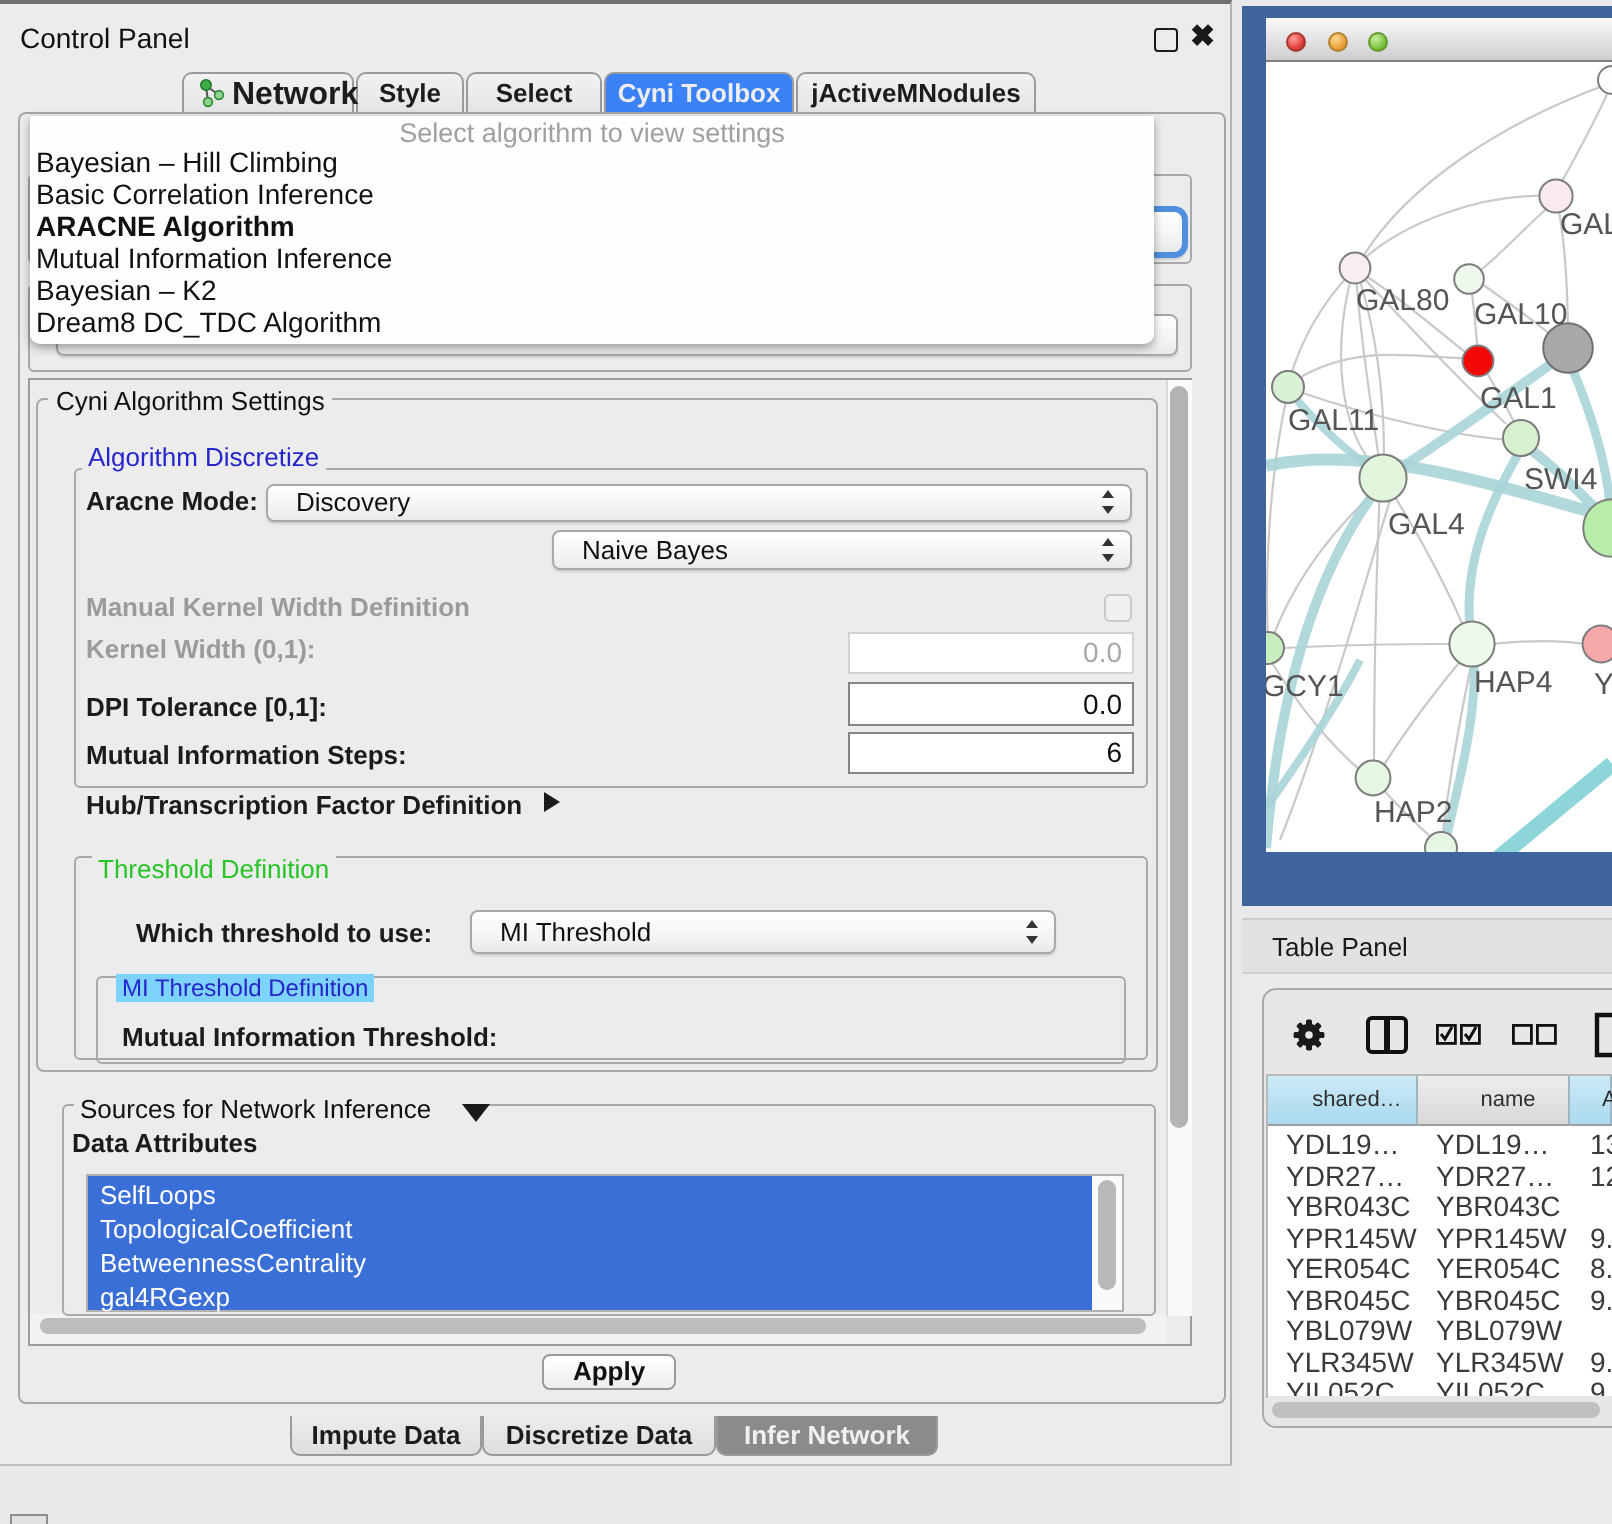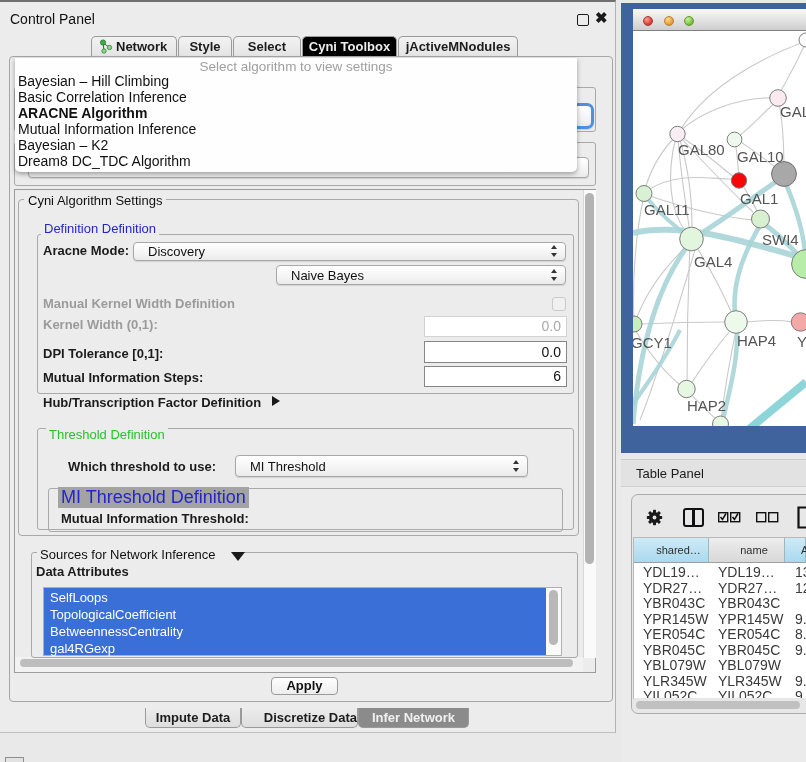--- a/index.html
+++ b/index.html
@@ -9,21 +9,21 @@
 .lbl{position:absolute;font-size:13px;font-weight:bold;color:#1b1b1b;white-space:nowrap;}
 .glbl{position:absolute;font-size:13px;color:#111;white-space:nowrap;background:#ececec;padding:0 4px;text-align:right;}
 .grp{position:absolute;border:1px solid #a9a9a9;border-radius:3px;}
 .combo{position:absolute;background:linear-gradient(#ffffff,#f2f2f2 70%,#e9e9e9);border:1px solid #a8a8a8;border-radius:4px;box-shadow:0 1px 1px rgba(0,0,0,0.12);}
 .combo .ct{position:absolute;left:14px;top:50%;transform:translateY(-50%);font-size:13px;color:#111;white-space:nowrap;}
 .stepper{position:absolute;right:7px;top:50%;transform:translateY(-50%);width:7px;height:12px;}
 .stepper:before{content:"";position:absolute;left:0;top:0;border-left:3.5px solid transparent;border-right:3.5px solid transparent;border-bottom:4.5px solid #333;}
 .stepper:after{content:"";position:absolute;left:0;bottom:0;border-left:3.5px solid transparent;border-right:3.5px solid transparent;border-top:4.5px solid #333;}
 .tfield{position:absolute;background:#fff;font-size:13px;text-align:right;box-sizing:border-box;}
 .tab{height:20.5px;line-height:20px;text-align:center;font-size:13px;font-weight:bold;color:#1c1c1c;background:linear-gradient(#f2f2f2,#e4e4e4);border:1px solid #9a9a9a;border-bottom:none;border-radius:5px 5px 0 0;box-sizing:border-box;}
-.tabsel{background:#000000;color:#ededed;}
+.tabsel{background:#3b82f6;color:#ededed;}
 .btab{height:20px;line-height:19px;text-align:center;font-size:13px;font-weight:bold;color:#1c1c1c;background:linear-gradient(#ececec,#dedede);border:1px solid #9a9a9a;border-top:none;border-radius:0 0 5px 5px;box-sizing:border-box;}
 .btabsel{background:#8b8b8b;color:#f0f0f0;}
 .tlight{width:10px;height:10px;border-radius:50%;box-sizing:border-box;}
 .thead{height:25px;line-height:25px;text-align:center;font-size:11px;color:#2e2e2e;border-right:1px solid #9fb6c0;border-bottom:1px solid #9e9e9e;box-sizing:border-box;}
 .thead span{padding-left:15px;}
 .tcol{font-size:14px;color:#3a3a3a;line-height:15.5px;white-space:nowrap;}
 
 </style>
 </head>
 <body>
@@ -50,21 +50,21 @@
 <div class="abs" style="left:14px;top:189px;width:582px;height:484px;border:1px solid #9c9c9c;background:#ececec;box-sizing:border-box;"></div>
 <div class="abs" style="left:583px;top:190px;width:12px;height:468px;background:#fafafa;border-left:1px solid #d8d8d8;"></div>
 <div class="abs" style="left:584.5px;top:193px;width:9px;height:371px;background:#b3b3b3;border-radius:5px;"></div>
 <div class="abs" style="left:15px;top:657px;width:568px;height:15px;background:#f2f2f2;"></div>
 <div class="abs" style="left:20px;top:659px;width:553px;height:8px;background:#bdbdbd;border-radius:4px;"></div>
 
 <div class="grp" style="left:18px;top:199px;width:559px;height:335px;border-radius:4px;"></div>
 <div class="glbl" style="left:24px;top:193px;">Cyni Algorithm Settings</div>
 
 <div class="grp" style="left:37px;top:234px;width:535px;height:158px;"></div>
-<div class="abs" style="left:41px;top:221px;font-size:13px;color:#2525cc;background:#ececec;padding:0 3px;white-space:nowrap;">Definition Definition</div>
+<div class="abs" style="left:41px;top:221px;font-size:13px;color:#2525cc;background:#ececec;padding:0 3px;white-space:nowrap;">Algorithm Discretize</div>
 
 <div class="lbl" style="left:43px;top:243px;">Aracne Mode:</div>
 <div class="combo" style="left:133px;top:241.5px;width:431px;height:17.5px;">
       <span class="ct">Discovery</span>
       <span class="stepper"></span>
     </div>
 
 <div class="combo" style="left:276px;top:264.5px;width:288px;height:18.5px;">
       <span class="ct">Naive Bayes</span>
       <span class="stepper"></span>
@@ -88,54 +88,54 @@
 <div class="grp" style="left:37px;top:428px;width:535px;height:100px;"></div>
 <div class="abs" style="left:46px;top:427px;font-size:13px;color:#27c427;background:#ececec;padding:0 3px;white-space:nowrap;">Threshold Definition</div>
 
 <div class="lbl" style="left:68px;top:459px;width:160px;text-align:left;">Which threshold to use:</div>
 <div class="combo" style="left:235px;top:455px;width:291px;height:20px;">
       <span class="ct">MI Threshold</span>
       <span class="stepper"></span>
     </div>
 
 <div class="grp" style="left:48px;top:488px;width:513px;height:42px;"></div>
-<div class="abs" style="left:58px;top:487px;font-size:18px;color:#2525cc;background:#a3a3a3;padding:0 3px;white-space:nowrap;">MI Threshold Definition</div>
+<div class="abs" style="left:58px;top:487px;font-size:12px;color:#2525cc;background:#7dd3fc;padding:0 3px;white-space:nowrap;">MI Threshold Definition</div>
 
 <div class="lbl" style="left:61px;top:511px;">Mutual Information Threshold:</div>
 
 <div class="grp" style="left:31px;top:552px;width:545px;height:104px;"></div>
 <div class="abs" style="left:37px;top:547px;font-size:13px;color:#111;background:#ececec;padding:0 3px 0 3px;white-space:nowrap;">Sources for Network Inference&nbsp;&nbsp;&nbsp;&nbsp;</div>
 <div class="abs" style="left:231px;top:551.5px;width:0;height:0;border-left:7.5px solid transparent;border-right:7.5px solid transparent;border-top:9px solid #1a1a1a;"></div>
 <div class="lbl" style="left:36px;top:564px;">Data Attributes</div>
 
 <div class="abs" style="left:43px;top:587px;width:519px;height:69px;background:#fafafa;border:1px solid #b0b0b0;box-sizing:border-box;"></div>
 <div class="abs" style="left:44px;top:588px;width:502px;height:67px;background:#3a6fd8;"></div>
 <div class="abs" style="left:50px;top:588.5px;font-size:13px;color:#fff;line-height:17px;white-space:nowrap;">SelfLoops<br>TopologicalCoefficient<br>BetweennessCentrality<br>gal4RGexp</div>
 <div class="abs" style="left:549px;top:589.5px;width:9px;height:55px;background:#b8b8b8;border-radius:5px;"></div>
 
 <div class="abs" style="left:271px;top:676.5px;width:67px;height:18px;background:linear-gradient(#ffffff,#ededed);border:1px solid #9a9a9a;border-radius:4px;box-sizing:border-box;text-align:center;line-height:16px;font-size:13px;font-weight:bold;color:#111;">Apply</div>
 
 <div class="abs btab" style="left:145px;top:708px;width:96px;">Impute Data</div>
-<div class="abs btab" style="left:241px;top:708px;width:117px;text-align:right;">Discretize Data</div>
+<div class="abs btab" style="left:241px;top:708px;width:117px;">Discretize Data</div>
 <div class="abs btab btabsel" style="left:358px;top:708px;width:111px;">Infer Network</div>
 
 <div class="abs" style="left:5px;top:757px;width:17px;height:10px;background:#e2e2e2;border:1.5px solid #8f8f8f;"></div>
 
 <div class="abs" style="left:15px;top:58px;width:562px;height:114px;background:#fefefe;border-radius:0 0 5px 5px;box-shadow:0 2px 5px rgba(0,0,0,0.35);z-index:50;"></div>
 <div class="abs" style="left:15px;top:58px;width:562px;height:16px;text-align:center;font-size:13.5px;color:#a0a0a0;z-index:51;line-height:17px;">Select algorithm to view settings</div>
 <div class="abs" style="left:18px;top:73px;width:556px;font-size:14px;color:#111;line-height:16.1px;z-index:51;white-space:nowrap;">Bayesian – Hill Climbing<br>Basic Correlation Inference<br><b>ARACNE Algorithm</b><br>Mutual Information Inference<br>Bayesian – K2<br>Dream8 DC_TDC Algorithm</div>
 
 <svg class="abs" style="left:99px;top:39px;z-index:5;" width="14" height="15" viewBox="0 0 14 15">
 <line x1="4" y1="4" x2="10" y2="8" stroke="#555" stroke-width="1"></line>
 <line x1="4" y1="4" x2="5" y2="12" stroke="#555" stroke-width="1"></line>
 <circle cx="4" cy="3.5" r="2.6" fill="#3fae49" stroke="#1d7a26" stroke-width="0.8"></circle>
 <circle cx="10.5" cy="8.5" r="2.2" fill="#8fd18f" stroke="#2a8a33" stroke-width="0.8"></circle>
 <circle cx="5" cy="12" r="2.2" fill="#8fd18f" stroke="#2a8a33" stroke-width="0.8"></circle>
 </svg>
-<div class="abs" style="left:116px;top:39px;font-size:13px;font-weight:bold;color:#1c1c1c;z-index:5;">Network</div>
+<div class="abs" style="left:116px;top:39px;font-size:16px;font-weight:bold;color:#1c1c1c;z-index:5;">Network</div>
 
 <div class="abs" style="left:621px;top:3px;width:185px;height:450px;background:#3e639d;"></div>
 <div class="abs" style="left:633px;top:9px;width:173px;height:22px;background:linear-gradient(#f9f9f9,#cecece);border-bottom:1px solid #808080;box-sizing:border-box;"></div>
 <div class="abs tlight" style="left:643px;top:15.5px;background:radial-gradient(circle at 35% 30%,#ff9d96,#e0443c 60%,#b01b14);border:1px solid #a63a32;"></div>
 <div class="abs tlight" style="left:663.5px;top:15.5px;background:radial-gradient(circle at 35% 30%,#ffd890,#e8a33d 60%,#c07b1a);border:1px solid #b5812f;"></div>
 <div class="abs tlight" style="left:683.5px;top:15.5px;background:radial-gradient(circle at 35% 30%,#c8f0a0,#7fc543 60%,#4f9a1e);border:1px solid #65992f;"></div>
 <div class="abs" style="left:633px;top:31px;width:173px;height:395px;background:#ffffff;overflow:hidden;" id="netcanvas">
 <svg width="173" height="395" viewBox="633 31 173 395" style="position:absolute;left:0;top:0;">
 <g fill="none" stroke="#c9c9c9" stroke-width="1.1">
 <path d="M778,98 C740,96 700,112 679,132"></path>

